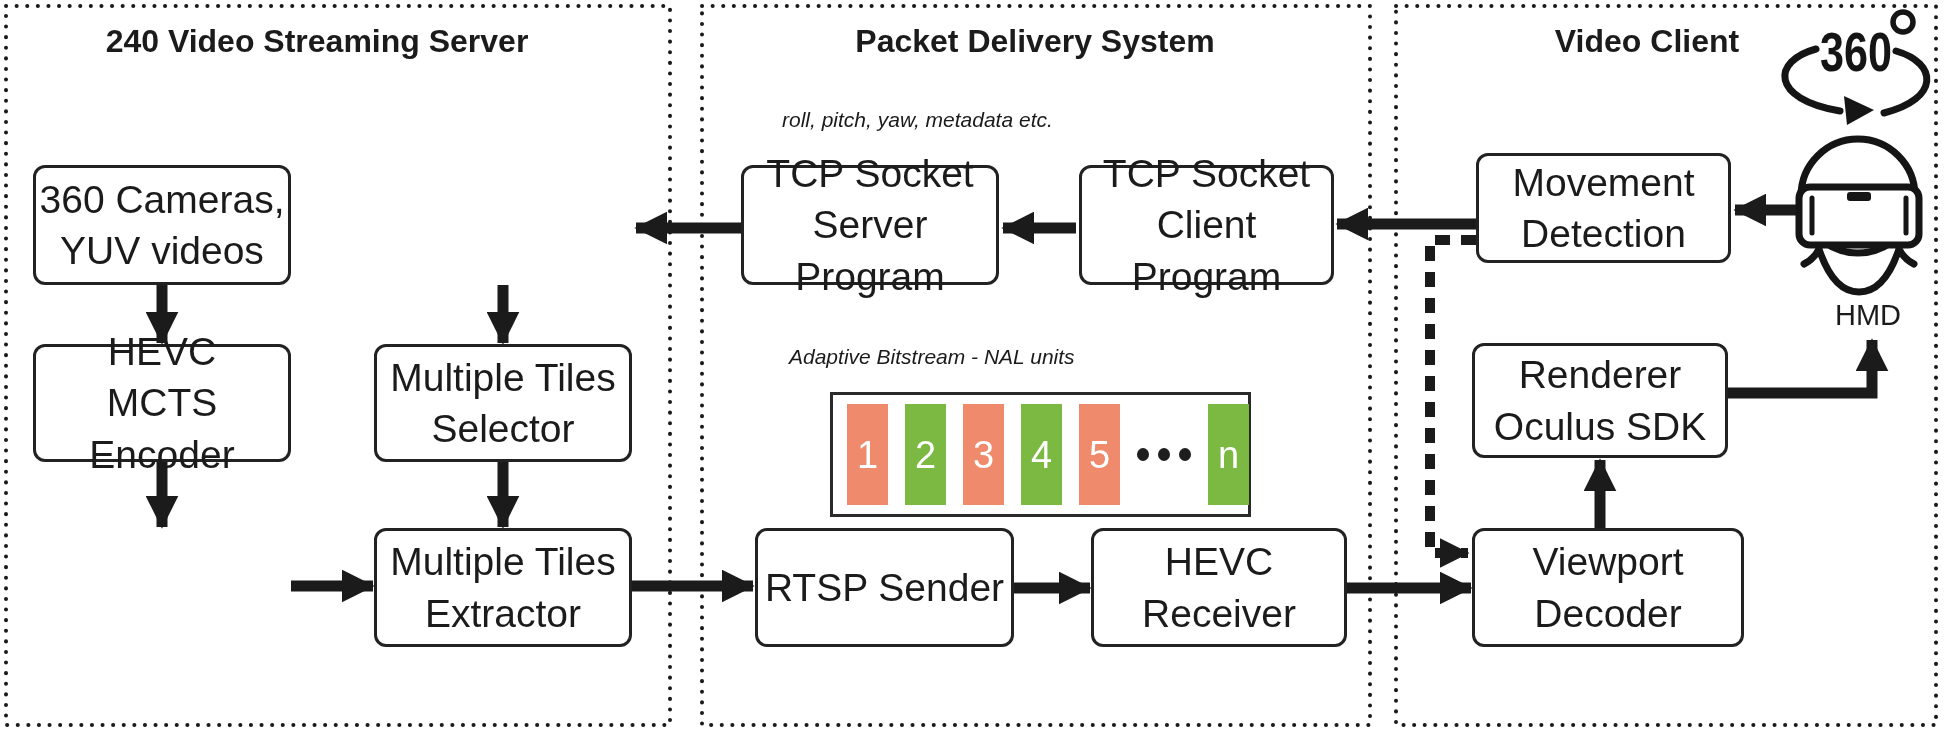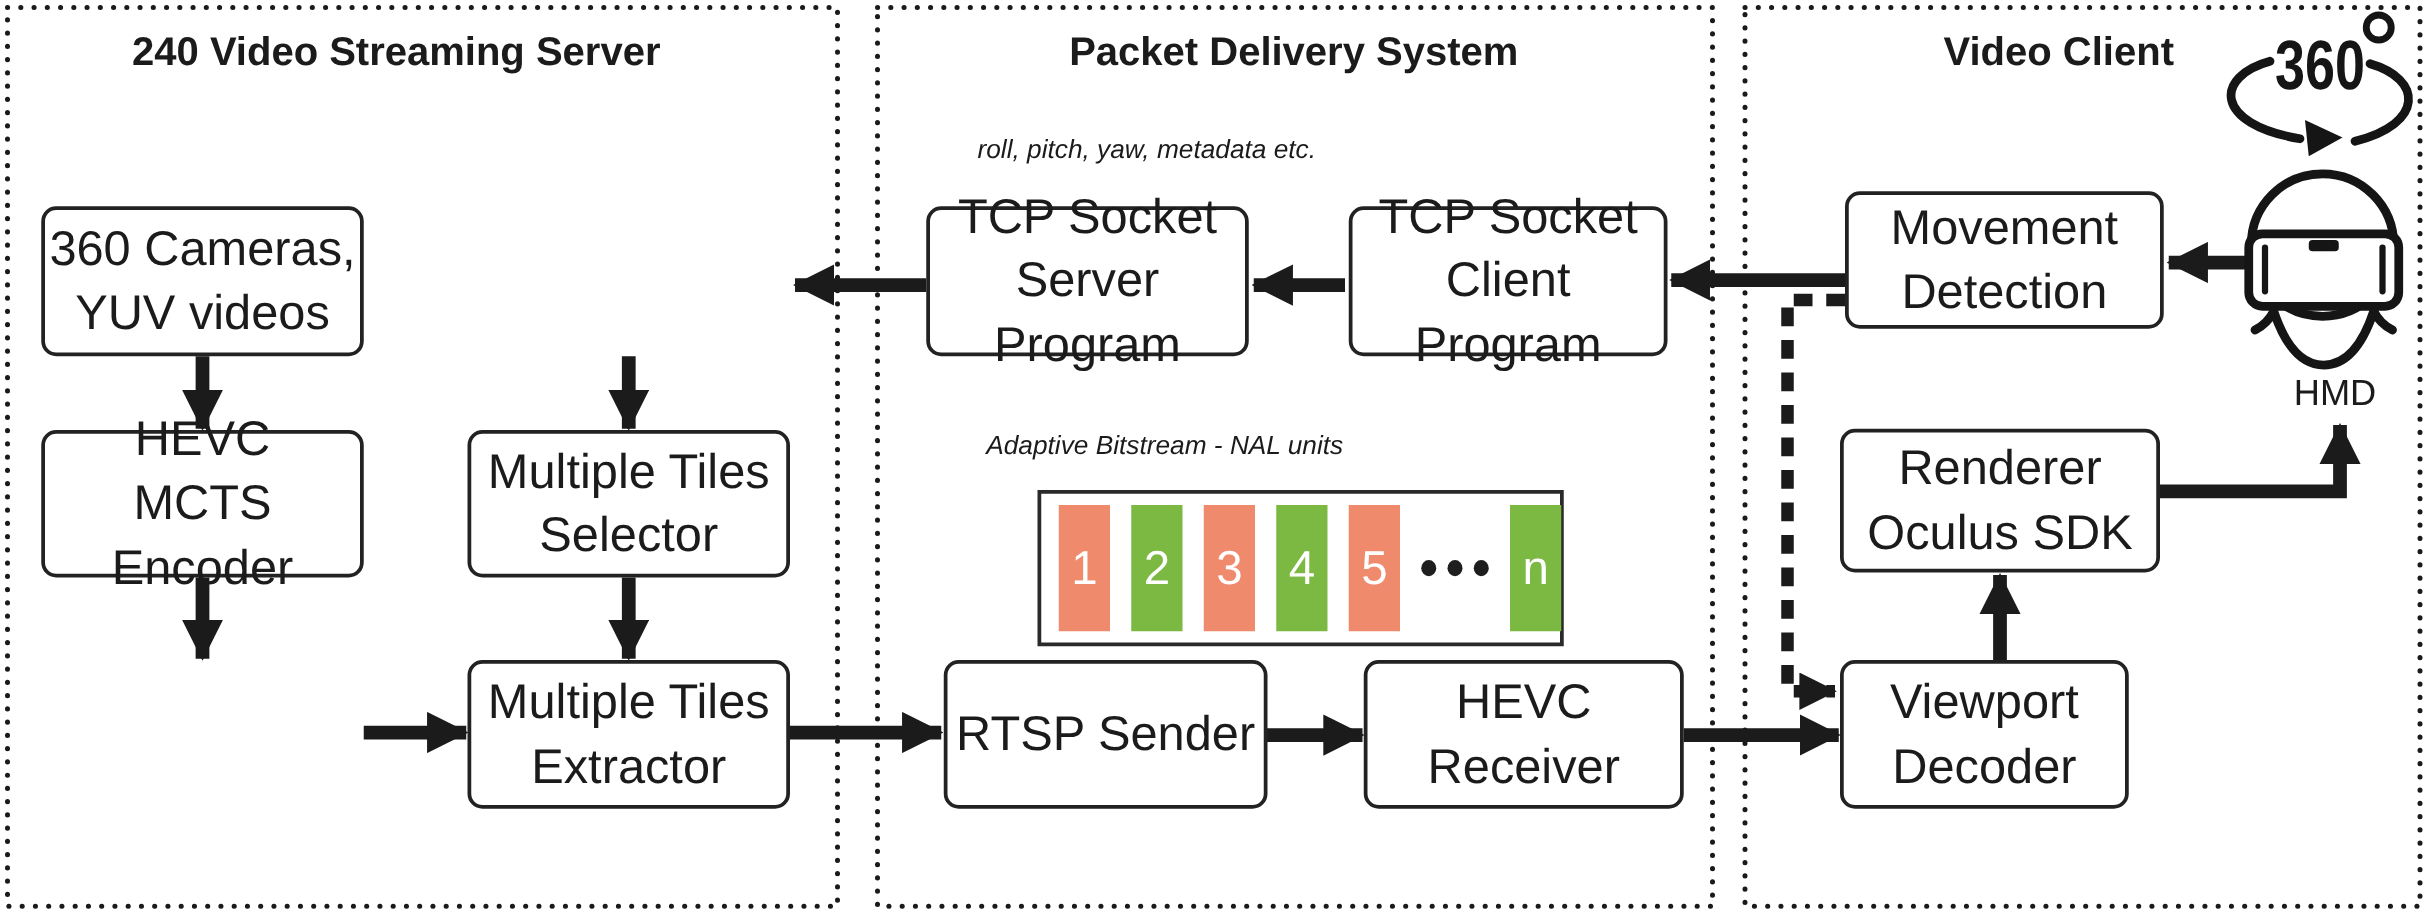--- a/index.html
+++ b/index.html
@@ -113,17 +113,17 @@
       </div>
       <div class="nal-tile" style="background: rgb(124, 185, 66);">n</div>
     </div>
   <div class="node" style="left:755px;top:528px;width:259px;height:119px;">RTSP Sender</div>
   <div class="node" style="left:1091px;top:528px;width:256px;height:119px;">HEVC Receiver</div>
 
   <div class="node" style="left:1476px;top:153px;width:255px;height:110px;">Movement
 Detection</div>
   <div class="node" style="left:1472px;top:343px;width:256px;height:115px;">Renderer
 Oculus SDK</div>
-  <div class="node" style="left:1472px;top:528px;width:231px;height:119px;">Viewport
+  <div class="node" style="left:1472px;top:528px;width:272px;height:119px;">Viewport
 Decoder</div>
   <div class="hmd-label">HMD</div>
 
 </div>
 
 </body></html>

